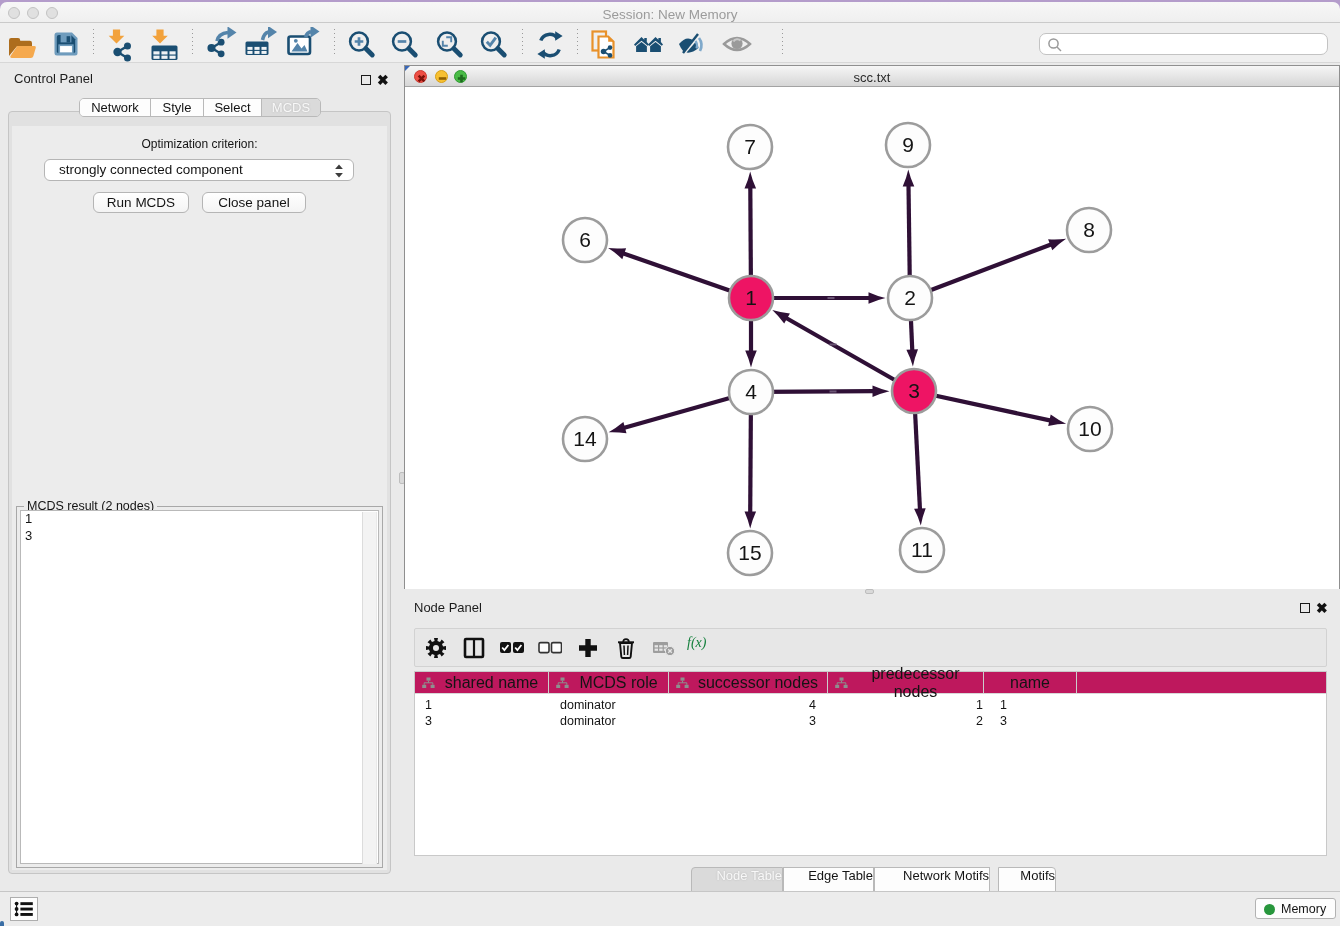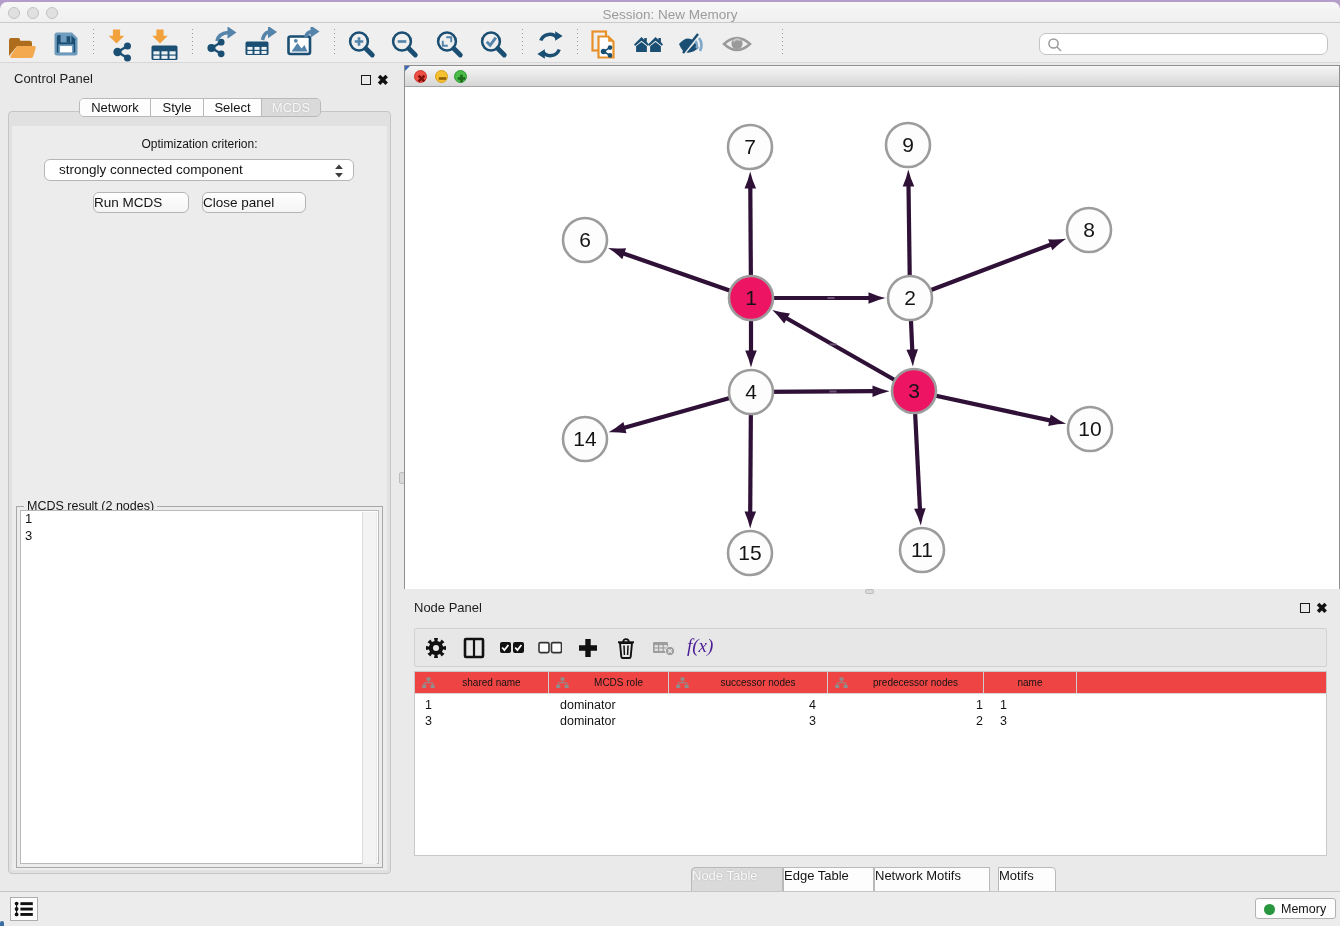--- a/index.html
+++ b/index.html
@@ -19,45 +19,45 @@
 #cp-title{position:absolute;left:14px;top:71px;font-size:13px;color:#1c1c1c}
 .sqbtn{position:absolute;width:10px;height:10px;border:1.6px solid #1a1a1a}
 .xbtn{position:absolute;font-size:14px;font-weight:bold;color:#111;line-height:12px}
 #cp-tabs{position:absolute;left:79px;top:98px;height:19px;display:flex;border-radius:5px;overflow:hidden;border:1px solid #b9b9b9}
 #cp-tabs .tab{height:100%;font-size:13px;color:#141414;background:#fdfdfd;display:flex;align-items:center;justify-content:center;border-right:1px solid #b9b9b9}
 #cp-tabs .tab.sel{background:#dadada;color:#f8f8f8;text-shadow:0 0 2px #b5b5b5;border-right:none}
 #cp-outer{position:absolute;left:8px;top:111px;width:383px;height:763px;background:#e1e1e1;border:1px solid #c5c5c5;border-radius:4px}
 #cp-inner{position:absolute;left:12px;top:126px;width:375px;height:744px;background:#ececec}
 #opt-label{position:absolute;left:12px;top:137px;width:375px;text-align:center;font-size:12px;color:#141414}
 #opt-select{position:absolute;left:44px;top:159px;width:310px;height:22px;background:#fff;border:1px solid #b5b5b5;border-radius:6px;font-size:13.5px;color:#141414;line-height:20px;padding-left:14px}
-.cpbtn{position:absolute;top:192px;height:21px;background:linear-gradient(#ffffff,#f4f4f4);border:1px solid #b5b5b5;border-radius:6px;font-size:13.5px;color:#141414;text-align:left;line-height:19px}
+.cpbtn{position:absolute;top:192px;height:21px;background:linear-gradient(#ffffff,#f4f4f4);border:1px solid #b5b5b5;border-radius:6px;font-size:13.5px;color:#141414;text-align:center;line-height:19px}
 #fieldset{position:absolute;left:16px;top:506px;width:367px;height:362px;border:1px solid #a8a8a8}
 #fieldset-label{position:absolute;left:24px;top:499px;background:#ececec;padding:0 3px;font-size:12.5px;color:#141414}
 #resultbox{position:absolute;left:20px;top:510px;width:359px;height:354px;background:#fff;border:1px solid #b9b9b9;font-size:13px;color:#141414}
 #resultbox .itm{padding-left:4px;line-height:16.5px}
 #result-scroll{position:absolute;right:1px;top:1px;width:15px;height:352px;background:#f3f3f3;border-left:1px solid #dcdcdc;box-shadow:inset -1px 0 0 #e9e9e9}
 
 #vsplit{position:absolute;left:399px;top:472px;width:6px;height:12px;background:#d9d9d9;border:1px solid #bdbdbd;border-radius:2px}
 #hsplit{position:absolute;left:865px;top:589px;width:9px;height:5px;background:#d9d9d9;border:1px solid #bdbdbd;border-radius:2px}
 
 #netwin{position:absolute;left:404px;top:65px;width:936px;height:524px;border:1px solid #8f8f8f;background:#fff}
 #nettitle{position:absolute;left:0;top:0;width:100%;height:21px;background:linear-gradient(#f6f6f6,#d6d6d6);border-bottom:1px solid #a3a3a3}
 #nettitle .t{position:absolute;width:100%;top:4px;text-align:center;font-size:13px;color:#2a2a2a}
 .traffic{position:absolute;top:4px;width:13px;height:13px;border-radius:50%}
 #netcanvas{position:absolute;left:0;top:22px;width:934px;height:501px;background:#fff}
 
 #tp-title{position:absolute;left:414px;top:600px;font-size:13px;color:#1c1c1c}
 #tp-toolbar{position:absolute;left:414px;top:628px;width:913px;height:39px;background:#e7e7e7;border:1px solid #d2d2d2;border-radius:2px}
 #tp-table{position:absolute;left:414px;top:671px;width:913px;height:185px;background:#fff;border:1px solid #c9c9c9}
-#tp-header{position:absolute;left:0;top:0;height:22px;width:100%;background:#ef4444;border-bottom:1px solid #d8d8d8;font-size:10px;color:#141414}
+#tp-header{position:absolute;left:0;top:0;height:22px;width:100%;background:#be185d;border-bottom:1px solid #d8d8d8;font-size:16px;color:#141414}
 .hcell{position:absolute;top:0;height:21px;border-right:1px solid #cccccc;display:flex;align-items:center}
 .hcell .lbl{flex:1;text-align:center}
 .trow{position:absolute;font-size:12.5px;color:#141414;height:16px;line-height:16px}
 
-.btab{position:absolute;top:867px;height:33px;font-size:13px;color:#141414;background:#fdfdfd;border:1px solid #b9b9b9;text-align:left;line-height:16px}
+.btab{position:absolute;top:867px;height:33px;font-size:13px;color:#141414;background:#fdfdfd;border:1px solid #b9b9b9;text-align:right;line-height:16px}
 
 #statusbar{position:absolute;left:0;top:891px;width:1340px;height:35px;background:#ececec;border-top:1px solid #c6c6c6}
 #listbtn{position:absolute;left:10px;top:897px;width:28px;height:24px;background:#fdfdfd;border:1px solid #aeaeae}
 #membtn{position:absolute;left:1255px;top:898px;width:81px;height:21px;background:#fdfdfd;border:1px solid #b2b2b2;border-radius:3px;font-size:12.5px;color:#141414}
 
 </style>
 </head>
 <body>
 <div id="titlebar">
   <div class="tl" style="left:8px"></div>
@@ -226,20 +226,21 @@
   <div id="nettitle">
     <div class="traffic" style="left:9px;background:#ee4e44;border:1px solid #cb3a30"><svg width="13" height="13" viewBox="0 0 13 13">
           <path d="M3.6,3.6 L9.4,9.4 M9.4,3.6 L3.6,9.4" stroke="#7e120b" stroke-width="2.5"></path>
         </svg></div>
     <div class="traffic" style="left:30px;background:#f7c031;border:1px solid #d8a016"><svg width="13" height="13" viewBox="0 0 13 13">
           <path d="M2.8,6.5 h7.4" stroke="#8f5f00" stroke-width="2.6"></path>
         </svg></div>
     <div class="traffic" style="left:49px;background:#49bb46;border:1px solid #2f9a33"><svg width="13" height="13" viewBox="0 0 13 13">
           <path d="M6.5,2.8 v7.4 M2.8,6.5 h7.4" stroke="#1e6b1e" stroke-width="2.6"></path>
         </svg></div>
+    <div class="t">scc.txt</div>
   </div>
   <div id="netcanvas">
   <svg width="934" height="501" viewBox="405 87 934 501">
   <line x1="751.0" y1="297.0" x2="750.3" y2="186.0" stroke="#2f1036" stroke-width="4.2"></line>
   <path d="M750.2,170.5 Q752.0,178.5 756.1,187.5 L744.5,187.5 Q748.4,178.5 750.2,170.5 z" fill="#2f1036"></path>
   <line x1="751.0" y1="297.0" x2="622.8" y2="252.2" stroke="#2f1036" stroke-width="4.2"></line>
   <path d="M608.1,247.1 Q616.3,248.0 626.1,247.2 L622.3,258.2 Q615.1,251.4 608.1,247.1 z" fill="#2f1036"></path>
   <line x1="751.0" y1="297.0" x2="870.0" y2="297.0" stroke="#2f1036" stroke-width="4.2"></line>
   <path d="M885.5,297.0 Q877.5,298.8 868.5,302.8 L868.5,291.2 Q877.5,295.2 885.5,297.0 z" fill="#2f1036"></path>
   <line x1="751.0" y1="297.0" x2="751.0" y2="351.0" stroke="#2f1036" stroke-width="4.2"></line>
@@ -329,21 +330,21 @@
       <rect x="0" y="4" width="15" height="11" rx="1" fill="#9d9d9d"></rect>
       <rect x="1.6" y="7.2" width="3.4" height="2.2" fill="#e7e7e7"></rect>
       <rect x="6.2" y="7.2" width="3.4" height="2.2" fill="#e7e7e7"></rect>
       <rect x="10.8" y="7.2" width="3.4" height="2.2" fill="#e7e7e7"></rect>
       <rect x="1.6" y="10.6" width="3.4" height="2.2" fill="#e7e7e7"></rect>
       <rect x="6.2" y="10.6" width="3.4" height="2.2" fill="#e7e7e7"></rect>
       <rect x="10.8" y="10.6" width="3.4" height="2.2" fill="#e7e7e7"></rect>
       <circle cx="17" cy="13" r="4.6" fill="#9d9d9d" stroke="#e7e7e7" stroke-width="1"></circle>
       <path d="M15.2,11.2 l3.6,3.6 M18.8,11.2 l-3.6,3.6" stroke="#e7e7e7" stroke-width="1.4"></path>
     </svg>
-  <div style="position:absolute;left:272px;top:6px;font-family:'Liberation Serif',serif;font-style:italic;font-size:19px;color:#4c1d95">f(x)</div>
+  <div style="position:absolute;left:272px;top:6px;font-family:'Liberation Serif',serif;font-style:italic;font-size:14px;color:#15803d">f(x)</div>
   </div>
 <div id="tp-table">
   <div id="tp-header">
       <div class="hcell" style="left:0px;width:134px">
         <svg width="13" height="12" viewBox="0 0 13 12" style="margin-left:7px;flex:none">
           <g fill="#8f8f8f">
             <rect x="4.5" y="0.5" width="4" height="3.2"></rect>
             <rect x="0.2" y="7.8" width="4" height="3.2"></rect>
             <rect x="8.6" y="7.8" width="4" height="3.2"></rect>
             <path d="M6.5,3.7 v2 M2.2,7.8 v-2 h8.6 v2" stroke="#8f8f8f" fill="none" stroke-width="1"></path>

